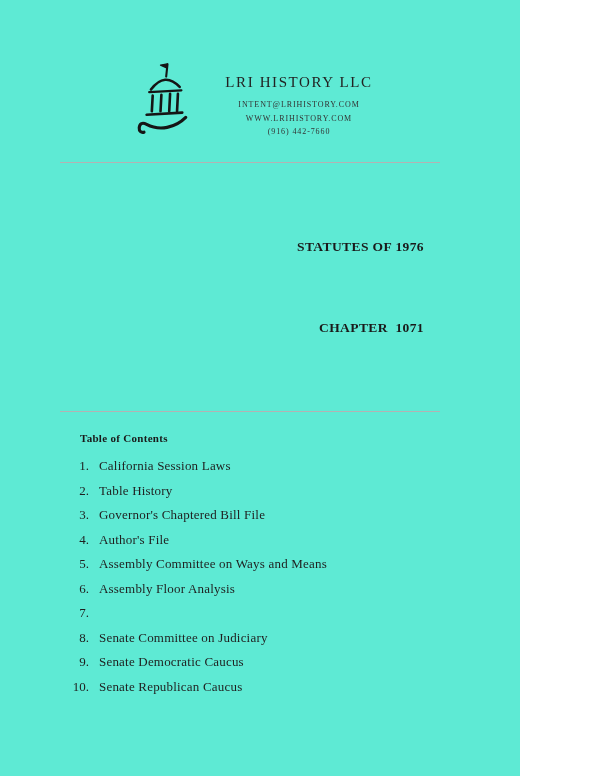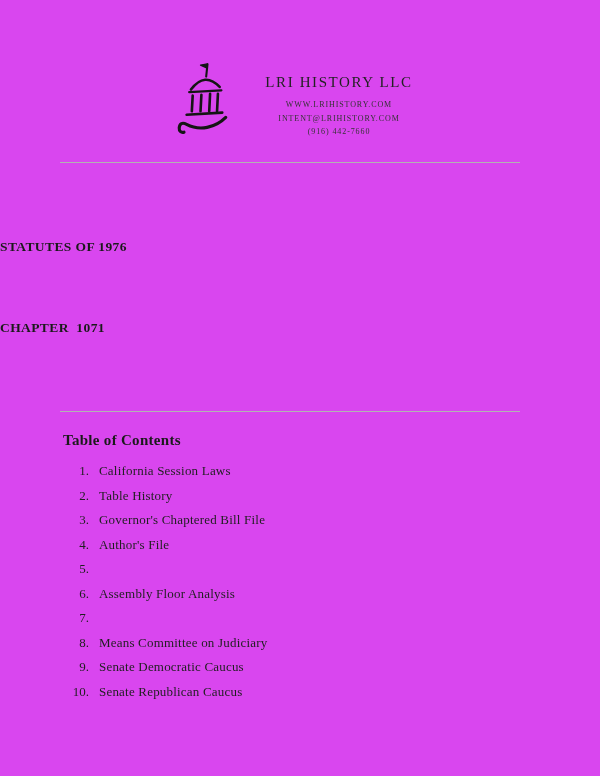--- a/index.html
+++ b/index.html
@@ -2,23 +2,23 @@
 <html><head>
 <meta charset="utf-8">
 <style>
   html, body {
     margin: 0;
     padding: 0;
     background: #ffffff;
   }
   .page {
     position: relative;
-    width: 600px;
+    width: 520px;
     height: 776px;
-    background: #d946ef;
+    background: #5eead4;
     font-family: "Liberation Serif", serif;
     color: #1c1c1c;
     overflow: hidden;
   }
 
   
   .header {
     display: flex;
     justify-content: center;
     align-items: flex-start;
@@ -53,35 +53,36 @@
     height: 0;
     border-top: 1px solid #b3b3b3;
     margin-left: 60px;
     margin-right: 80px;
   }
   .rule-1 { margin-top: 22px; }
   .rule-2 { margin-top: 16px; }
 
   
   .statutes {
-    margin-right: 68px;
+    text-align: right;
+    margin-right: 96px;
     margin-top: 16px;
     font-weight: bold;
     font-size: 13.5px;
     letter-spacing: 0.4px;
     line-height: 2.0;
     color: #1a1a1a;
     white-space: pre;
   }
 
   
   .toc-title {
-    margin: 20px 0 8px 63px;
+    margin: 20px 0 8px 80px;
     font-weight: bold;
-    font-size: 15px;
+    font-size: 11px;
     letter-spacing: 0.3px;
     color: #1a1a1a;
   }
   .toc-list {
     margin-left: 55px;
     margin-top: 10px;
     font-size: 13px;
     color: #1f1f1f;
   }
   .toc-item {
@@ -121,22 +122,22 @@
         <path d="M42 39 L41 59" stroke-width="3"></path>
         <path d="M51 39 L50 59" stroke-width="3"></path>
 
         <path d="M15 63 L56 60.5" stroke-width="3"></path>
 
         <path d="M60 66 C48 78 30 82 15 74 C10 71.5 7 73 6.5 78 C6.2 82 9 84 12 83" stroke-width="3.6"></path>
       </svg>
     </div>
     <div class="header-text">
       <div class="company">LRI HISTORY LLC</div>
+      <div class="contact-line">INTENT@LRIHISTORY.COM</div>
       <div class="contact-line">WWW.LRIHISTORY.COM</div>
-      <div class="contact-line">INTENT@LRIHISTORY.COM</div>
       <div class="contact-line">(916) 442-7660</div>
     </div>
   </div>
 
   <div class="rule rule-1"></div>
 
   <div class="statutes">
     <div>STATUTES OF 1976</div>
     <div>CHAPTER  1071</div>
   </div>
@@ -157,31 +158,32 @@
     <div class="toc-item">
       <span class="toc-num">3.</span>
       <span class="toc-label">Governor's Chaptered Bill File</span>
     </div>
     <div class="toc-item">
       <span class="toc-num">4.</span>
       <span class="toc-label">Author's File</span>
     </div>
     <div class="toc-item">
       <span class="toc-num">5.</span>
+      <span class="toc-label">Assembly Committee on Ways and Means</span>
     </div>
     <div class="toc-item">
       <span class="toc-num">6.</span>
       <span class="toc-label">Assembly Floor Analysis</span>
     </div>
     <div class="toc-item">
       <span class="toc-num">7.</span>
     </div>
     <div class="toc-item">
       <span class="toc-num">8.</span>
-      <span class="toc-label">Means Committee on Judiciary</span>
+      <span class="toc-label">Senate Committee on Judiciary</span>
     </div>
     <div class="toc-item">
       <span class="toc-num">9.</span>
       <span class="toc-label">Senate Democratic Caucus</span>
     </div>
     <div class="toc-item">
       <span class="toc-num">10.</span>
       <span class="toc-label">Senate Republican Caucus</span>
     </div>
 

